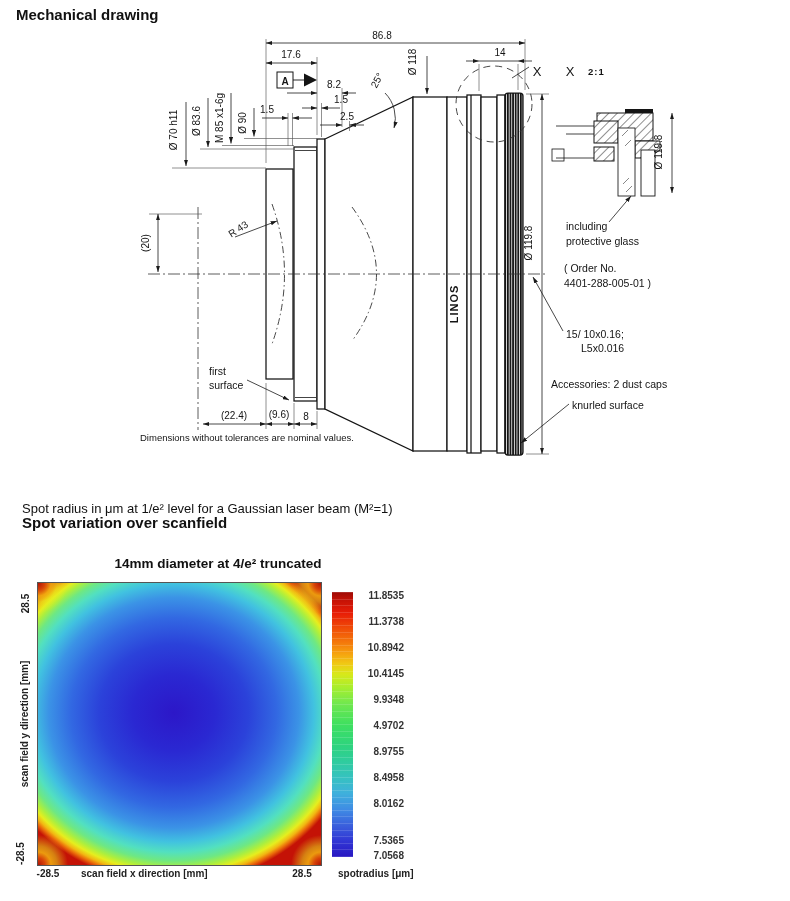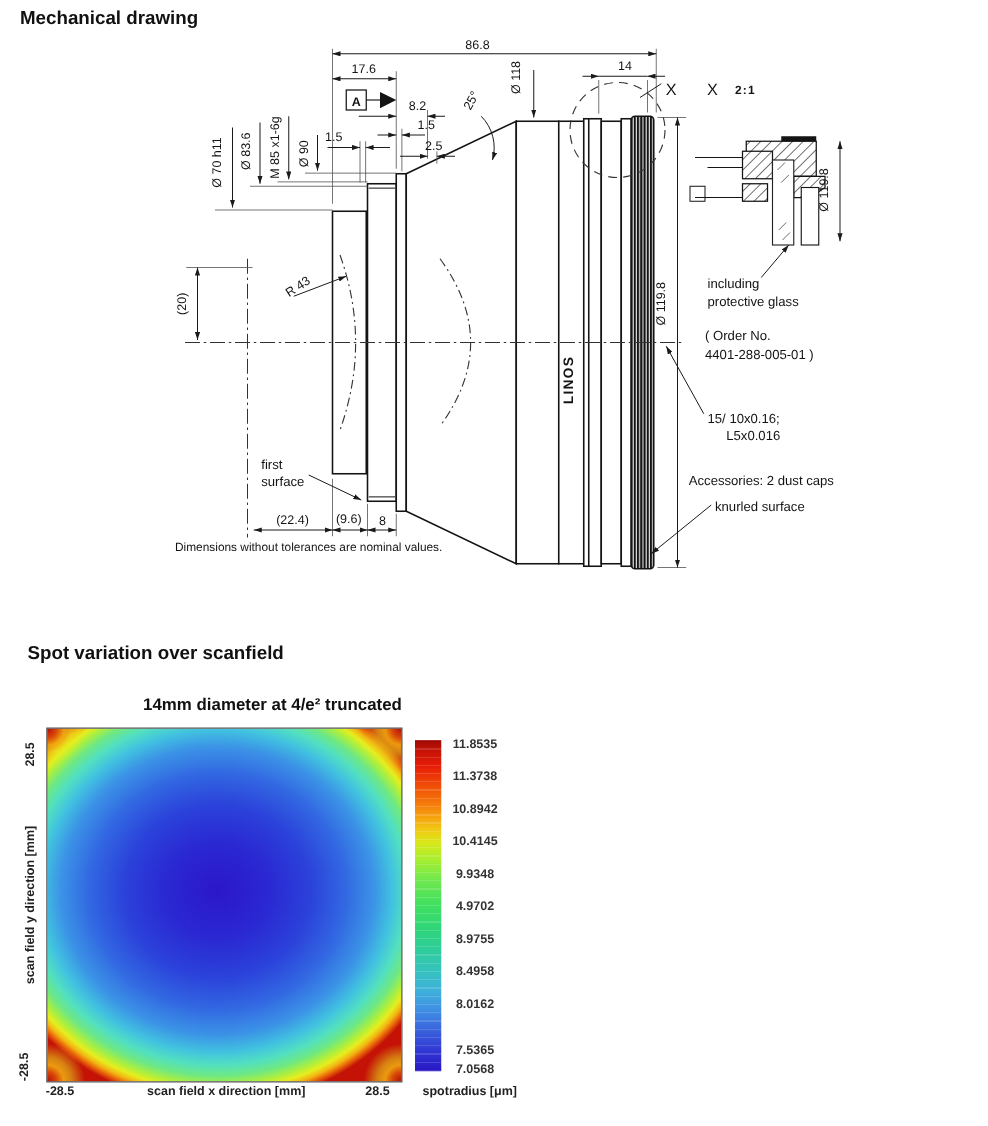--- a/index.html
+++ b/index.html
@@ -34,21 +34,21 @@
     background:
       repeating-linear-gradient(to bottom, rgba(255,255,255,.14) 0 1px, rgba(255,255,255,0) 1px 6.6px),
       linear-gradient(to bottom,
         #9c0a05 0%, #c41206 3%, #e81d07 8%, #f04f08 14%, #f4780b 19%,
         #f6a00f 23%, #f0c814 27%, #d8e81a 31%, #a8ee2e 36%, #72e84e 42%,
         #3fe060 50%, #2ed47e 58%, #2fcc9e 64%, #36c2c0 70%, #3fb0dc 76%,
         #3f8ce4 82%, #3a60dc 88%, #3136d4 94%, #2817c2 100%);
   }
   .axis{font-size:10px;font-weight:600;color:#222;}
   .cbtick{position:absolute;left:356px;width:48px;height:14px;line-height:14px;
-          text-align:center;font-size:10px;font-weight:600;color:#333;}
+          text-align:right;font-size:10px;font-weight:600;color:#333;}
   .rot{transform:rotate(-90deg);}
 </style>
 </head>
 <body>
 
 <div class="page">
 
   <div class="abs h1" style="left:16px;top:6px;">Mechanical drawing</div>
 
   <svg class="abs" style="left:0;top:0;" width="790" height="470" viewBox="0 0 790 470">
@@ -208,32 +208,33 @@
     <text class="anntxt" x="581" y="352">L5x0.016</text>
     <text class="anntxt" x="551" y="388">Accessories: 2 dust caps</text>
     <text class="anntxt" x="572" y="409">knurled surface</text>
     <text class="dimtxt" x="234" y="419" text-anchor="middle">(22.4)</text>
     <text class="dimtxt" x="279" y="418" text-anchor="middle">(9.6)</text>
     <text class="dimtxt" x="306" y="420" text-anchor="middle">8</text>
     <text class="notetxt" x="140" y="441">Dimensions without tolerances are nominal values.</text>
   </svg>
 
   <div class="abs h2" style="left:22px;top:481px;margin-top:33px;">Spot variation over scanfield</div>
+  <div class="abs sub" style="left:22px;top:501px;">Spot radius in μm at 1/e² level for a Gaussian laser beam (M²=1)</div>
 
   <div class="abs chart-title" style="left:38px;top:556px;width:360px;">14mm diameter at 4/e² truncated</div>
 
   <div class="abs heatmap"></div>
 
   <div class="abs axis rot" style="left:5px;top:598px;width:40px;text-align:center;">28.5</div>
   <div class="abs axis rot" style="left:0px;top:848px;width:40px;text-align:center;">-28.5</div>
   <div class="abs axis rot" style="left:-63px;top:716px;width:180px;height:16px;text-align:center;">scan field y direction [mm]</div>
 
   <div class="abs axis" style="left:26px;top:868px;width:44px;text-align:center;">-28.5</div>
   <div class="abs axis" style="left:280px;top:868px;width:44px;text-align:center;">28.5</div>
-  <div class="abs axis" style="left:81px;top:868px;width:200px;text-align:center;">scan field x direction [mm]</div>
+  <div class="abs axis" style="left:81px;top:868px;width:200px;text-align:left;">scan field x direction [mm]</div>
 
   <div class="abs colorbar"></div>
   <div class="cbtick" style="top:589px;">11.8535</div>
   <div class="cbtick" style="top:615px;">11.3738</div>
   <div class="cbtick" style="top:641px;">10.8942</div>
   <div class="cbtick" style="top:667px;">10.4145</div>
   <div class="cbtick" style="top:693px;">9.9348</div>
   <div class="cbtick" style="top:719px;">4.9702</div>
   <div class="cbtick" style="top:745px;">8.9755</div>
   <div class="cbtick" style="top:771px;">8.4958</div>

